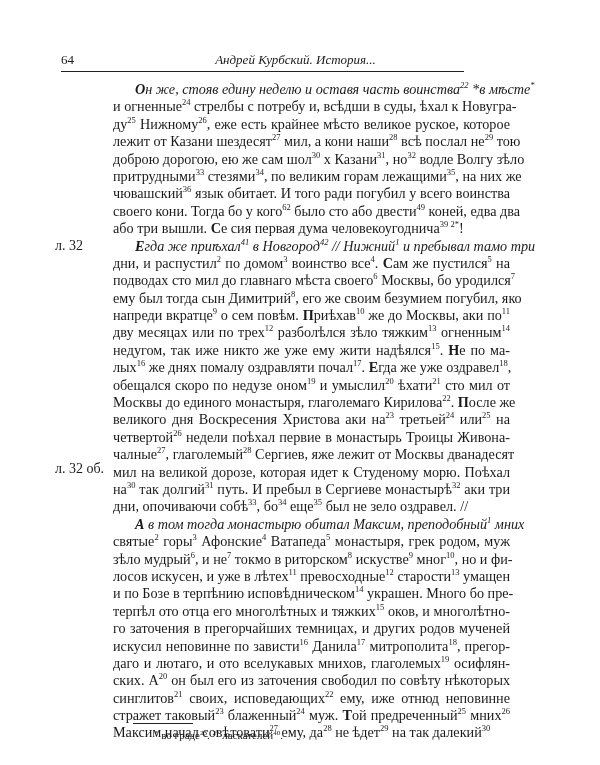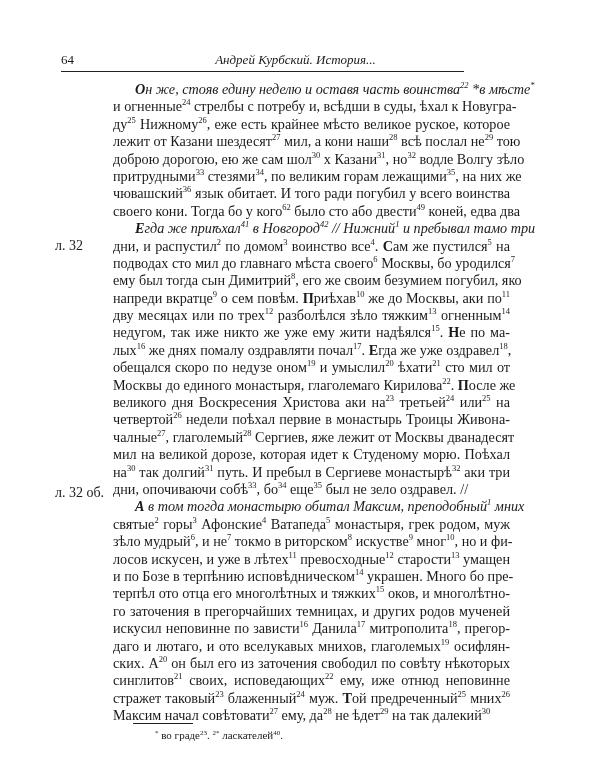--- a/index.html
+++ b/index.html
@@ -31,20 +31,21 @@
 
 <div class="body" id="body">
     <span class="line indent"><b>О</b>н же, стояв едину неделю и оставя часть воинства<sup>22</sup> *в мѣсте<sup>*</sup></span>
     <span class="line">и огненные<sup>24</sup> стрелбы с потребу и, всѣдши в суды, ѣхал к Новугра-</span>
     <span class="line">ду<sup>25</sup> Нижному<sup>26</sup>, еже есть крайнее мѣсто великое руское, которое</span>
     <span class="line">лежит от Казани шездесят<sup>27</sup> мил, а кони наши<sup>28</sup> всѣ послал не<sup>29</sup> тою</span>
     <span class="line">доброю дорогою, ею же сам шол<sup>30</sup> х Казани<sup>31</sup>, но<sup>32</sup> водле Волгу зѣло</span>
     <span class="line">притрудными<sup>33</sup> стезями<sup>34</sup>, по великим горам лежащими<sup>35</sup>, на них же</span>
     <span class="line">чювашский<sup>36</sup> язык обитает. И того ради погубил у всего воинства</span>
     <span class="line">своего кони. Тогда бо у кого<sup>62</sup> было сто або двести<sup>49</sup> коней, едва два</span>
+    <span class="line last">або три вышли. <b>С</b>е сия первая дума человекоугоднича<sup>39 2*</sup>!</span>
     <span class="line indent"><b>Е</b>гда же приѣхал<sup>41</sup> в Новгород<sup>42</sup> // Нижний<sup>1</sup> и пребывал тамо три</span>
     <span class="line">дни, и распустил<sup>2</sup> по домом<sup>3</sup> воинство все<sup>4</sup>. <b>С</b>ам же пустился<sup>5</sup> на</span>
     <span class="line">подводах сто мил до главнаго мѣста своего<sup>6</sup> Москвы, бо уродился<sup>7</sup></span>
     <span class="line">ему был тогда сын Димитрий<sup>8</sup>, его же своим безумием погубил, яко</span>
     <span class="line">напреди вкратце<sup>9</sup> о сем повѣм. <b>П</b>риѣхав<sup>10</sup> же до Москвы, аки по<sup>11</sup></span>
     <span class="line">дву месяцах или по трех<sup>12</sup> разболѣлся зѣло тяжким<sup>13</sup> огненным<sup>14</sup></span>
     <span class="line">недугом, так иже никто же уже ему жити надѣялся<sup>15</sup>. <b>Н</b>е по ма-</span>
     <span class="line">лых<sup>16</sup> же днях помалу оздравляти почал<sup>17</sup>. <b>Е</b>гда же уже оздравел<sup>18</sup>,</span>
     <span class="line">обещался скоро по недузе оном<sup>19</sup> и умыслил<sup>20</sup> ѣхати<sup>21</sup> сто мил от</span>
     <span class="line">Москвы до единого монастыря, глаголемаго Кирилова<sup>22</sup>. <b>П</b>осле же</span>
@@ -64,17 +65,17 @@
     <span class="line">искусил неповинне по зависти<sup>16</sup> Данила<sup>17</sup> митрополита<sup>18</sup>, прегор-</span>
     <span class="line">даго и лютаго, и ото вселукавых мнихов, глаголемых<sup>19</sup> осифлян-</span>
     <span class="line">ских. А<sup>20</sup> он был его из заточения свободил по совѣту нѣкоторых</span>
     <span class="line">синглитов<sup>21</sup> своих, исповедающих<sup>22</sup> ему, иже отнюд неповинне</span>
     <span class="line">стражет таковый<sup>23</sup> блаженный<sup>24</sup> муж. <b>Т</b>ой предреченный<sup>25</sup> мних<sup>26</sup></span>
     <span class="line last">Максим начал совѣтовати<sup>27</sup> ему, да<sup>28</sup> не ѣдет<sup>29</sup> на так далекий<sup>30</sup></span>
   </div>
 
 <div id="margins">
     <div class="margin-note" style="top: 237.6px;">л. 32</div>
-    <div class="margin-note" style="top: 485px;">л. 32 об.</div>
+    <div class="margin-note" style="top: 461px;">л. 32 об.</div>
   </div>
 
 <div class="fn-rule"></div>
 <div class="footnote" id="footnote"><sup>*</sup> во граде<sup>23</sup>.  <sup>2*</sup> ласкателей<sup>40</sup>.</div>
 
 </body></html>

